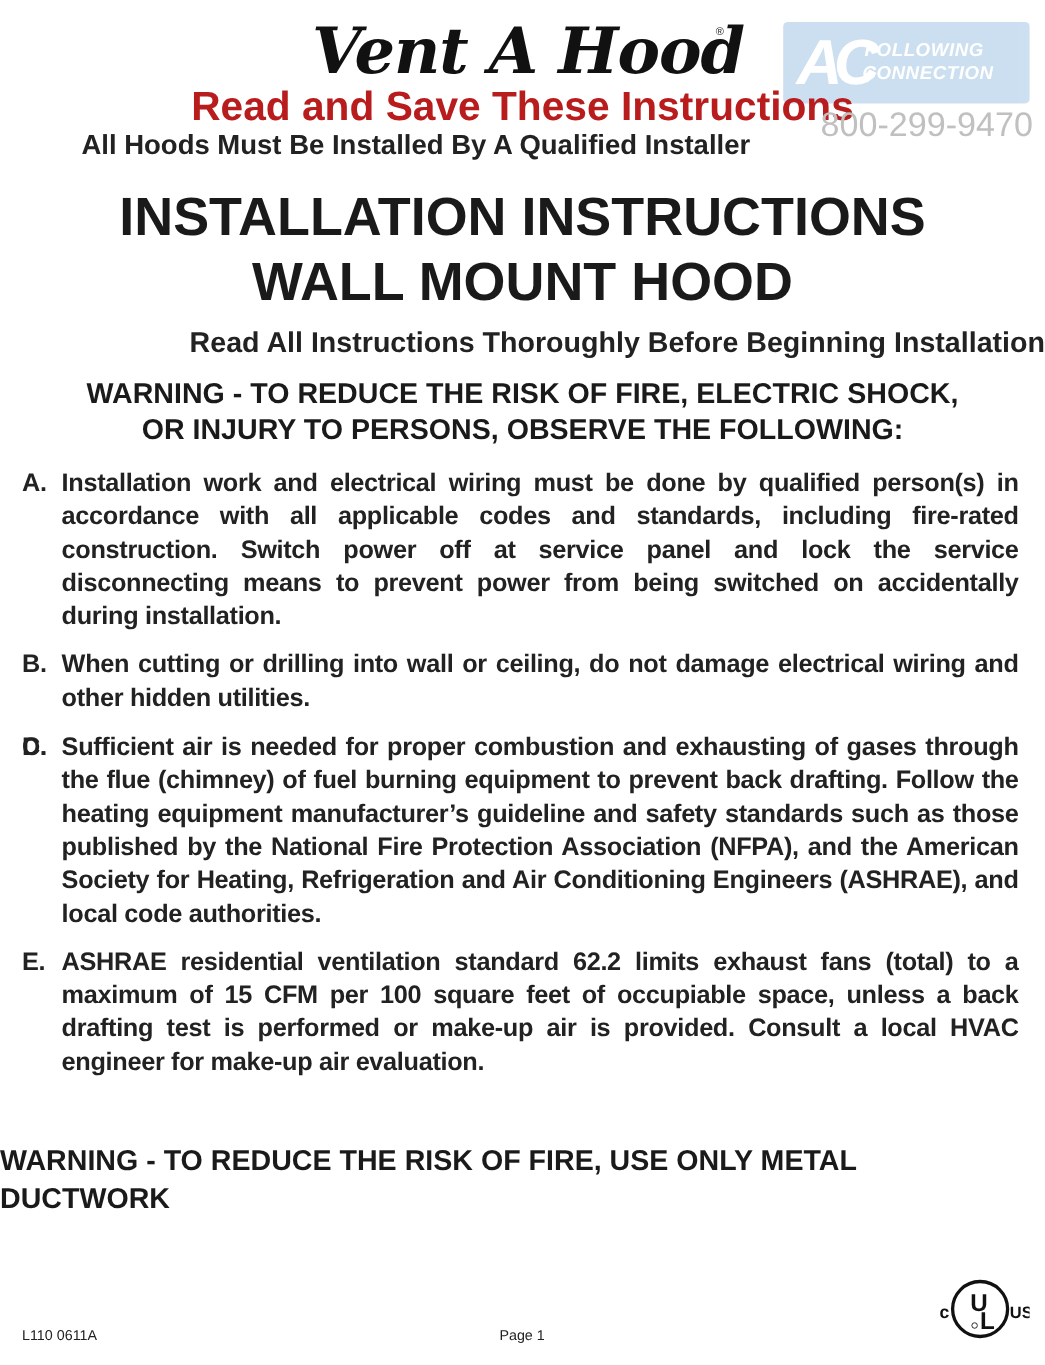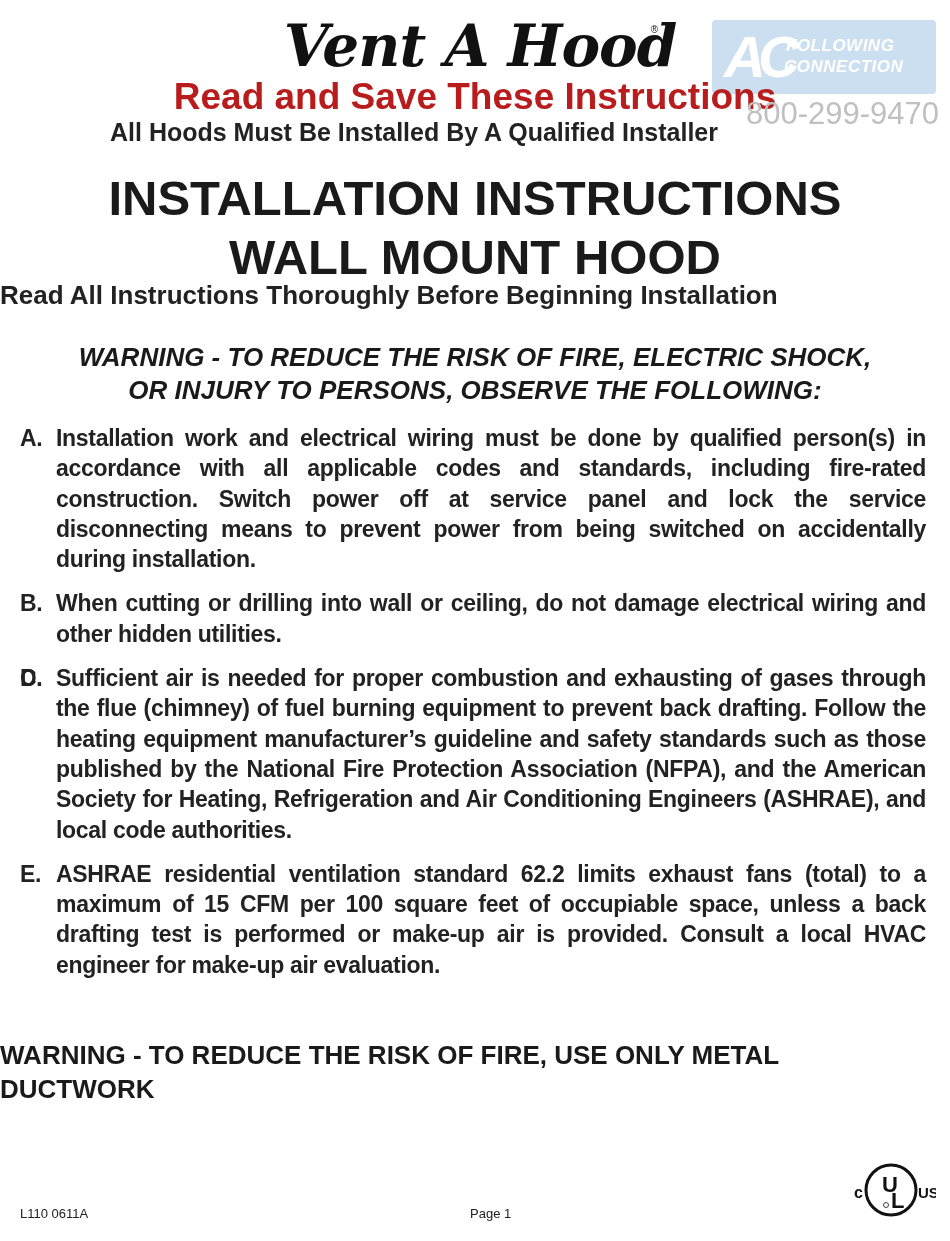--- a/index.html
+++ b/index.html
@@ -36,35 +36,35 @@
       position: absolute; left: 746px; top: 96px; font-size: 31px; color: #c0c0c0;
       letter-spacing: 0px;
     }
 
     .h-save {
       position: absolute; left: 0; width: 950px; top: 76px; text-align: center;
       font-size: 37px; font-weight: bold; color: #b91c1c;
     }
     .h-qualified {
       position: absolute; left: 0; width: 756px; top: 118px; text-align: center;
-      font-size: 25px; font-weight: bold; color: #222; padding-left: 36px;
+      font-size: 25px; font-weight: bold; color: #222;
     }
     .h-title1, .h-title2 {
       position: absolute; left: 0; width: 950px; text-align: center;
       font-size: 49px; font-weight: bold; color: #1a1a1a;
     }
     .h-title1 { top: 170px; }
     .h-title2 { top: 229px; }
     .h-readall {
-      position: absolute; left: 0; width: 950px; top: 280px; text-align: left;
+      position: absolute; left: 0; width: 950px; top: 296px; text-align: right;
       font-size: 26px; font-weight: bold; color: #222;
     }
     .h-warn1, .h-warn2 {
       position: absolute; left: 0; width: 950px; text-align: center;
-      font-size: 26px; font-weight: bold; color: #1a1a1a; font-style: italic;
+      font-size: 26px; font-weight: bold; color: #1a1a1a;
     }
     .h-warn1 { top: 342px; }
     .h-warn2 { top: 375px; }
 
     .items {
       position: absolute; left: 20px; top: 423px; width: 906px;
     }
     .item {
       position: relative; padding-left: 36px; margin-bottom: 14px;
       font-size: 23px; line-height: 30.3px; font-weight: bold; color: #222;
@@ -78,21 +78,21 @@
       position: absolute; left: 0; width: 950px; text-align: left;
       font-size: 26px; font-weight: bold; color: #1a1a1a;
     }
     .h-warn3 { top: 1040px; }
     .h-warn4 { top: 1074px; }
 
     .footer-code {
       position: absolute; left: 20px; top: 1206px; font-size: 13px; color: #222;
     }
     .footer-page {
-      position: absolute; left: 454px; top: 1206px; font-size: 13px; color: #222; margin-left: 16px;
+      position: absolute; left: 454px; top: 1206px; font-size: 13px; color: #222;
     }
     .ul-mark {
       position: absolute; left: 846px; top: 1162px; width: 90px; height: 56px;
     }
   </style>
 </head>
 <body>
 
 <div class="logo-wrap">
   <div class="logo-text">

